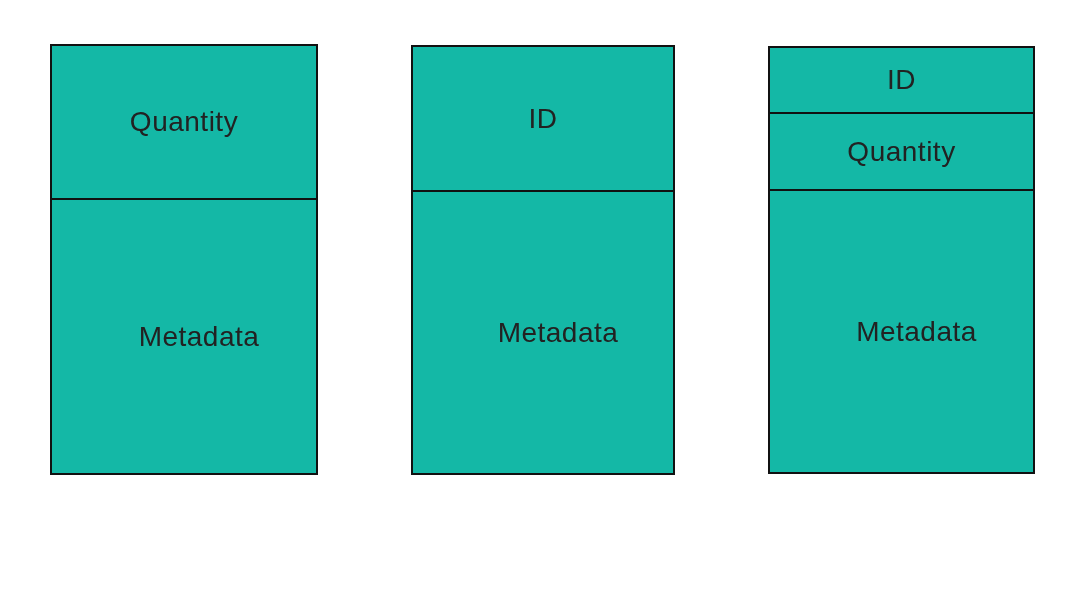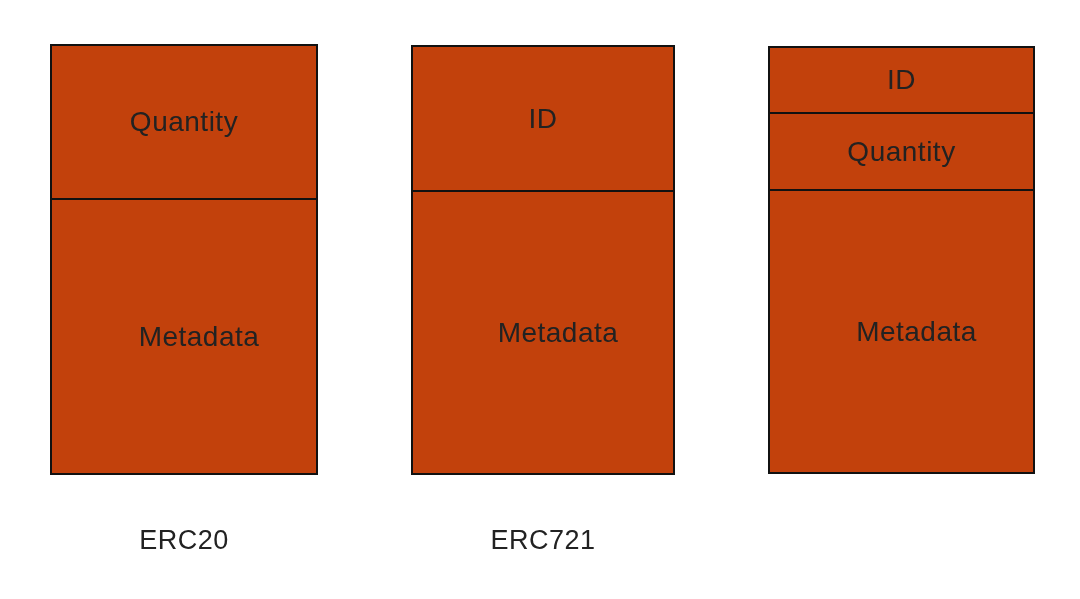--- a/index.html
+++ b/index.html
@@ -12,21 +12,21 @@
     width: 1080px;
     height: 599px;
     background: #ffffff;
     font-family: "Liberation Sans", "DejaVu Sans", sans-serif;
     overflow: hidden;
   }
   .box {
     position: absolute;
     box-sizing: border-box;
     border: 2px solid #111111;
-    background: #c2410c;
+    background: #14b8a6;
     display: flex;
     flex-direction: column;
   }
   .box .section {
     box-sizing: border-box;
     display: flex;
     align-items: center;
     justify-content: center;
     font-size: 28px;
     font-weight: 300;
@@ -78,16 +78,14 @@
     <div class="section sec-0 divided">ID</div>
     <div class="section fill">Metadata</div>
   </div>
 
   <div class="box box-vnft">
     <div class="section sec-0 divided">ID</div>
     <div class="section sec-1 divided">Quantity</div>
     <div class="section fill">Metadata</div>
   </div>
 
-  <div class="box-label label-erc20">ERC20</div>
-  <div class="box-label label-erc721">ERC721</div>
 
 </div>
 
 </body></html>

